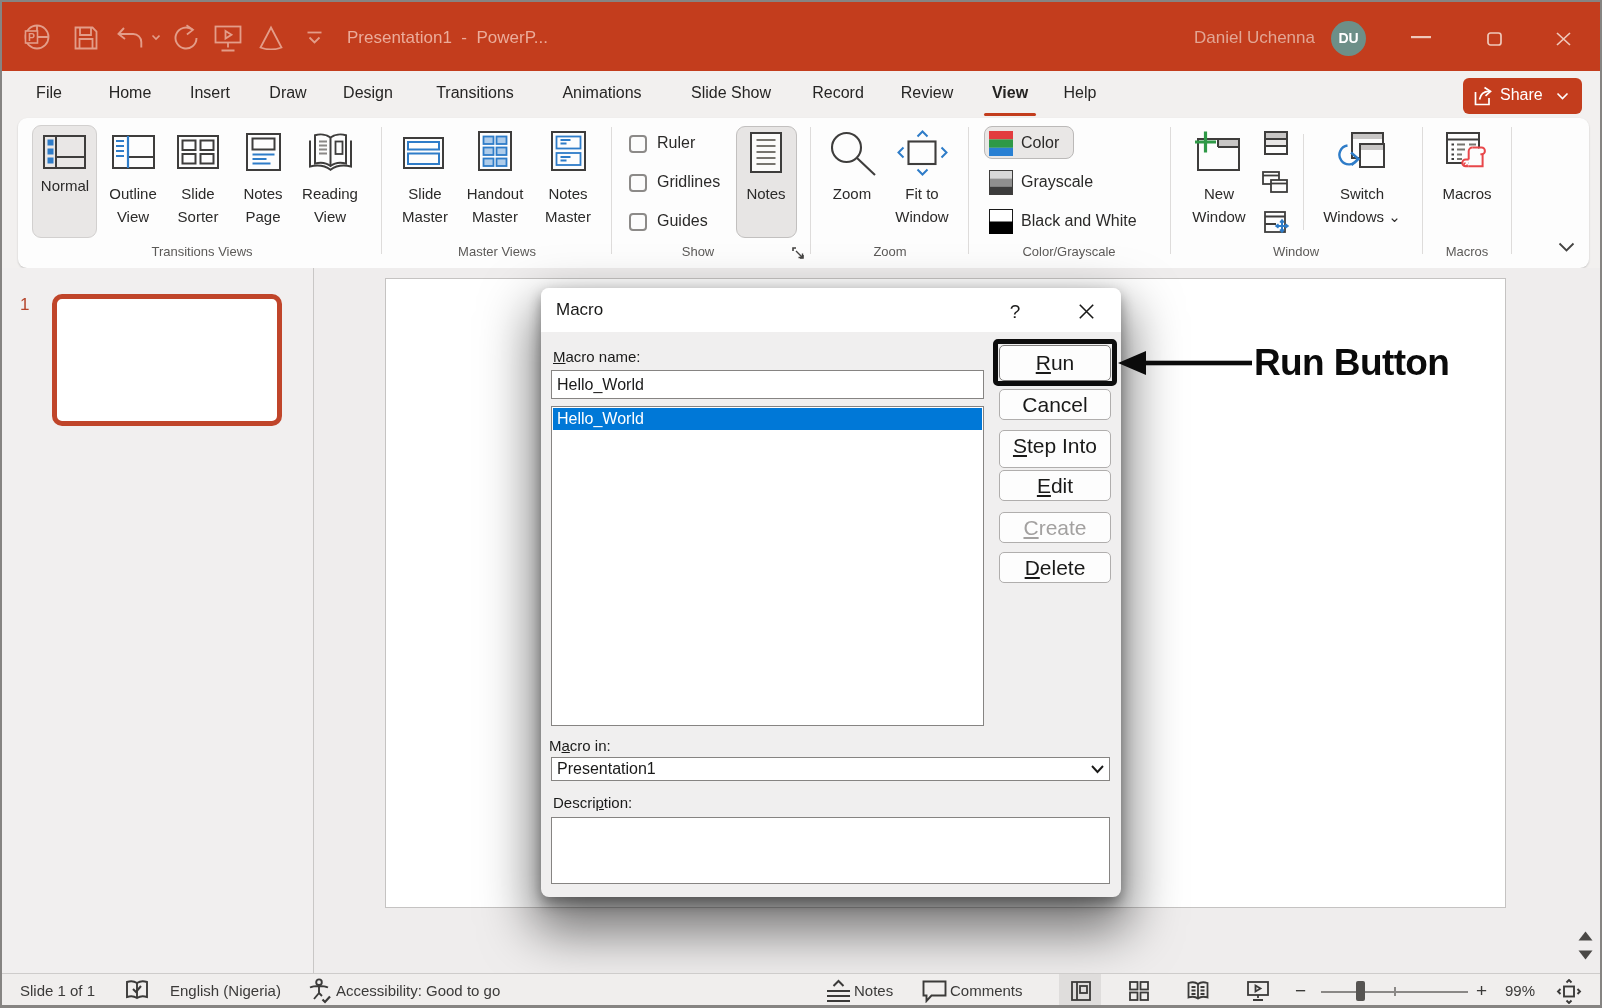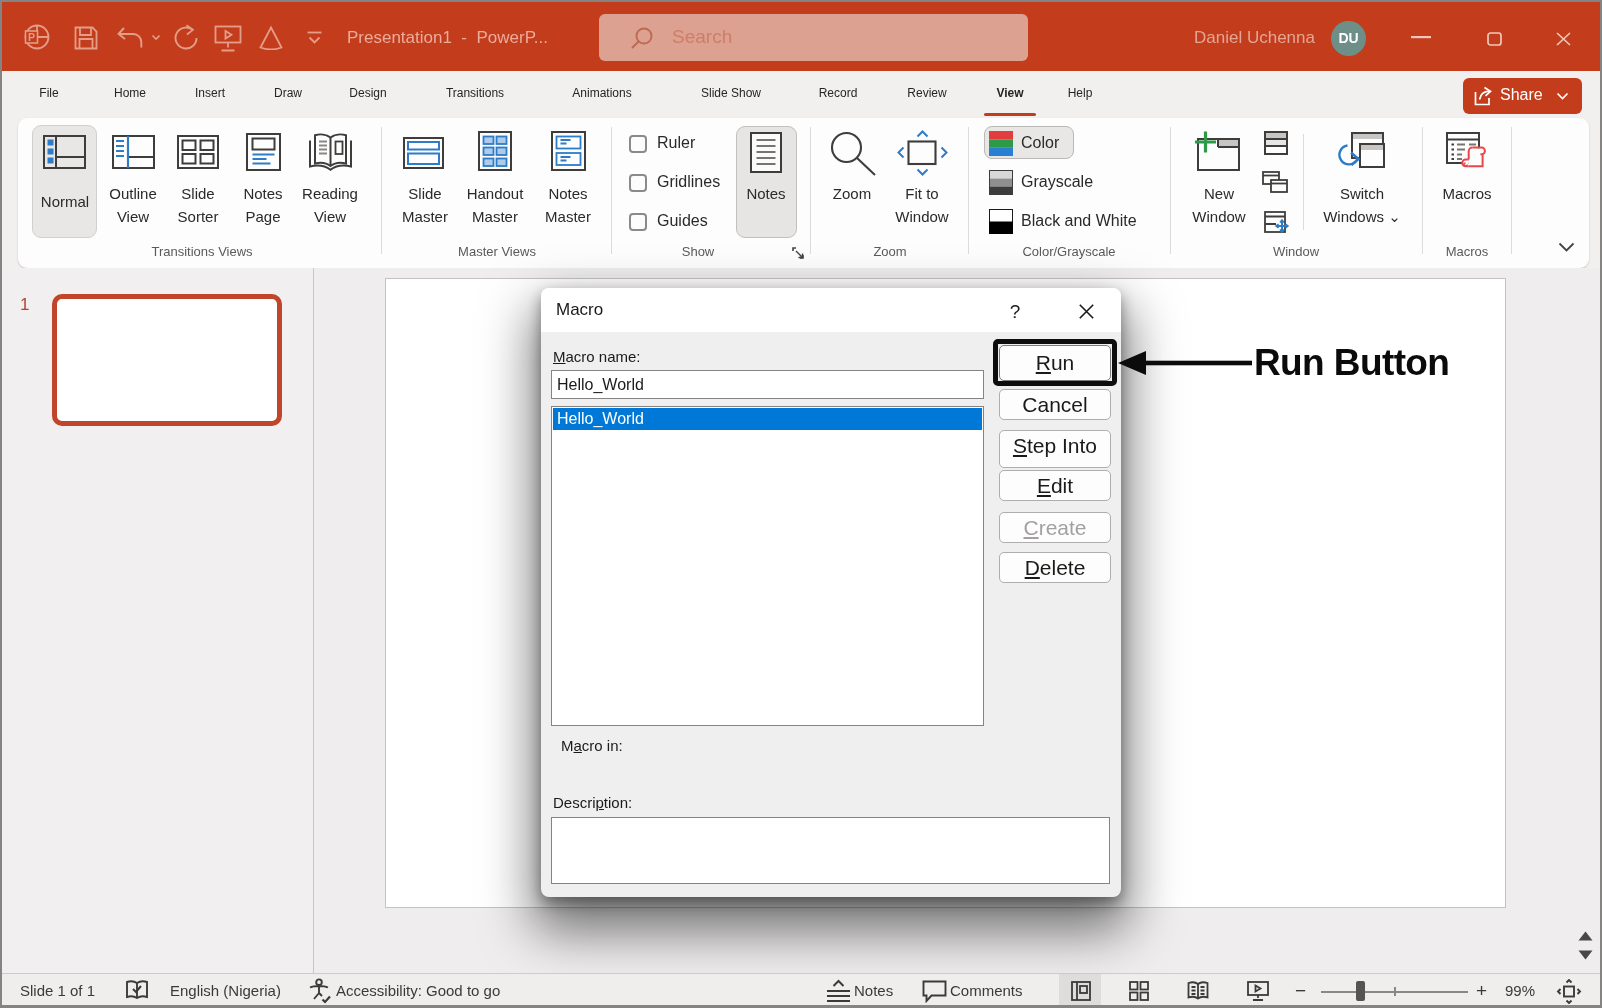--- a/index.html
+++ b/index.html
@@ -10,21 +10,21 @@
 .fr { position:absolute; background:#868482; z-index:99; }
 
 #titlebar { position:absolute; left:0; top:0; width:1602px; height:71px; background:#C33D1D; }
 .qat { position:absolute; }
 .ttext { position:absolute; color:#EBAC9A; font-size:17px; white-space:nowrap; }
 #search { position:absolute; left:599px; top:14px; width:429px; height:47px; background:#DCA190; border-radius:6px; }
 #search .stext { position:absolute; left:73px; top:12px; font-size:19px; color:#CD7E69; }
 #avatar { position:absolute; left:1331px; top:21px; width:35px; height:35px; border-radius:50%; background:#6D8F88; color:#fff; font-size:14px; font-weight:bold; text-align:center; line-height:35px; }
 
 #tabrow { position:absolute; left:0; top:71px; width:1602px; height:47px; background:#F2F0EF; }
-.tab { position:absolute; top:0; height:47px; line-height:44px; font-size:12px; color:#262524; text-align:center; }
+.tab { position:absolute; top:0; height:47px; line-height:44px; font-size:16px; color:#262524; text-align:center; }
 .tab.sel { font-weight:bold; color:#252423; }
 #viewline { position:absolute; left:984px; top:113px; width:52px; height:3px; background:#C33D1D; border-radius:2px; }
 #share { position:absolute; left:1463px; top:78px; width:119px; height:36px; background:#C33D1D; border-radius:6px; color:#fff; }
 #share span { position:absolute; left:37px; top:8px; font-size:16px; }
 
 #ribbonzone { position:absolute; left:0; top:118px; width:1602px; height:150px; background:#F2F0EF; }
 #ribboncard { position:absolute; left:18px; top:0; width:1571px; height:150px; background:#FDFDFD; border-radius:9px; box-shadow:0 1px 2px rgba(0,0,0,0.18); }
 .rdiv { position:absolute; top:9px; height:127px; width:1px; background:#DEDCDB; }
 .glabel { position:absolute; top:126px; font-size:13px; color:#5C5A58; text-align:center; white-space:nowrap; }
 .blabel { position:absolute; font-size:15px; color:#2B2A29; text-align:center; white-space:nowrap; line-height:23px; }
@@ -85,27 +85,20 @@
         <path d="M11.5 6 l6 3.8 l-6 3.8 z"></path>
 </svg>
 <svg class="qat" style="left:258px;top:25px" width="26" height="25" viewBox="0 0 26 25" fill="none" stroke="#E39D89" stroke-width="1.8">
  <path d="M13 2.5 L23.5 22.5 a30 30 0 0 1 -21 0 Z"></path>
 </svg>
 <svg class="qat" style="left:306px;top:31px" width="17" height="14" viewBox="0 0 17 14" fill="none" stroke="#E39D89" stroke-width="1.8">
  <path d="M1.5 1.5 h14"></path>
         <path d="M3.5 6.5 l5 5 l5 -5"></path>
 </svg>
 <div class="ttext" style="left:347px;top:28px">Presentation1&nbsp;&nbsp;-&nbsp;&nbsp;PowerP...</div>
-<div id="search">
- <svg style="position:absolute;left:31px;top:12px" width="24" height="24" viewBox="0 0 24 24" fill="none" stroke="#BE6A51" stroke-width="1.9">
-  <circle cx="14" cy="10" r="7.5"></circle>
-          <path d="M8.5 15.5 L2 22"></path>
- </svg>
- <span class="stext">Search</span>
-</div>
 <div class="ttext" style="left:1194px;top:28px;color:#E2A694">Daniel Uchenna</div>
 <div id="avatar">DU</div>
 <svg class="qat" style="left:1411px;top:36px" width="20" height="3" viewBox="0 0 20 3">
         <rect width="20" height="2.2" fill="#EFC8BA"></rect>
       </svg>
 <svg class="qat" style="left:1487px;top:32px" width="15" height="14" viewBox="0 0 15 14" fill="none" stroke="#EFC8BA" stroke-width="1.7">
         <rect x="1" y="1" width="13" height="12" rx="2.5"></rect>
       </svg>
 <svg class="qat" style="left:1556px;top:32px" width="15" height="14" viewBox="0 0 15 14" fill="none" stroke="#EFC8BA" stroke-width="1.7">
         <path d="M1 1 L14 13 M14 1 L1 13"></path>
@@ -150,21 +143,21 @@
 <svg style="position:absolute;left:43px;top:17px" width="43" height="34" viewBox="0 0 43 34" fill="none" stroke="#3E3D3C" stroke-width="2">
  <rect x="1" y="1" width="41" height="32"></rect>
         <path d="M13 1 v32"></path>
         <path d="M13 22 h29"></path>
  <g fill="#2E7CC8" stroke="none">
           <rect x="4.5" y="4.5" width="6" height="6"></rect>
           <rect x="4.5" y="13.5" width="6" height="6"></rect>
           <rect x="4.5" y="22.5" width="6" height="6"></rect>
         </g>
 </svg>
-<div class="blabel" style="left:24px;top:72px;width:82px">Normal</div>
+<div class="blabel" style="left:24px;top:56px;width:82px">Normal</div>
 <svg style="position:absolute;left:112px;top:17px" width="43" height="34" viewBox="0 0 43 34" fill="none" stroke="#3E3D3C" stroke-width="2">
  <rect x="1" y="1" width="41" height="32"></rect>
         <path d="M16 22 h26"></path>
  <g stroke="#2E7CC8" stroke-width="2.2">
           <path d="M16 1 v32"></path>
           <path d="M4 6 h8 M4 11 h8 M4 16 h8 M4 21 h8"></path>
         </g>
 </svg>
 <div class="blabel" style="left:92px;top:64px;width:82px">Outline<br>View</div>
 <svg style="position:absolute;left:177px;top:17px" width="42" height="34" viewBox="0 0 42 34" fill="none" stroke="#3E3D3C" stroke-width="2">
@@ -371,21 +364,27 @@
       </svg>
 <div class="dlabel" style="left:12px;top:60px"><u>M</u>acro name:</div>
 <div class="dfield" style="left:10px;top:82px;width:433px;height:29px">
         <div style="position:absolute;left:5px;top:5px;font-size:16px;color:#1A1A19">Hello_World</div>
       </div>
 <div class="dfield" style="left:10px;top:118px;width:433px;height:320px">
  <div style="position:absolute;left:1px;top:1px;width:429px;height:22px;background:#0078D7;color:#fff;font-size:16px">
           <span style="position:absolute;left:4px;top:2px">Hello_World</span>
         </div>
 </div>
-<div class="dlabel" style="left:20px;top:449px">M<u>a</u>cro in:</div>
+<div class="dlabel" style="left:8px;top:449px">M<u>a</u>cro in:</div>
+<div class="dfield" style="left:10px;top:469px;width:559px;height:24px">
+ <div style="position:absolute;left:5px;top:2px;font-size:16px;color:#1A1A19">Presentation1</div>
+ <svg style="position:absolute;right:5px;top:6px" width="13" height="10" viewBox="0 0 13 10" fill="none" stroke="#1A1A19" stroke-width="1.9">
+          <path d="M1 2 L6.5 8 L12 2"></path>
+        </svg>
+</div>
 <div class="dlabel" style="left:12px;top:506px">Descri<u>p</u>tion:</div>
 <div class="dfield" style="left:10px;top:529px;width:559px;height:67px"></div>
 <div class="dbtn" style="top:57px;height:36px;line-height:34px;border-color:#7E7C7B"><u>R</u>un</div>
 <div id="runoutline"></div>
 <div class="dbtn" style="top:101px;height:31px;line-height:29px">Cancel</div>
 <div class="dbtn" style="top:142px;height:38px;line-height:29px"><u>S</u>tep Into</div>
 <div class="dbtn" style="top:182px;height:31px;line-height:29px"><u>E</u>dit</div>
 <div class="dbtn" style="top:224px;height:31px;line-height:29px;color:#A3A1A0"><u>C</u>reate</div>
 <div class="dbtn" style="top:264px;height:31px;line-height:29px"><u>D</u>elete</div>
 </div>

